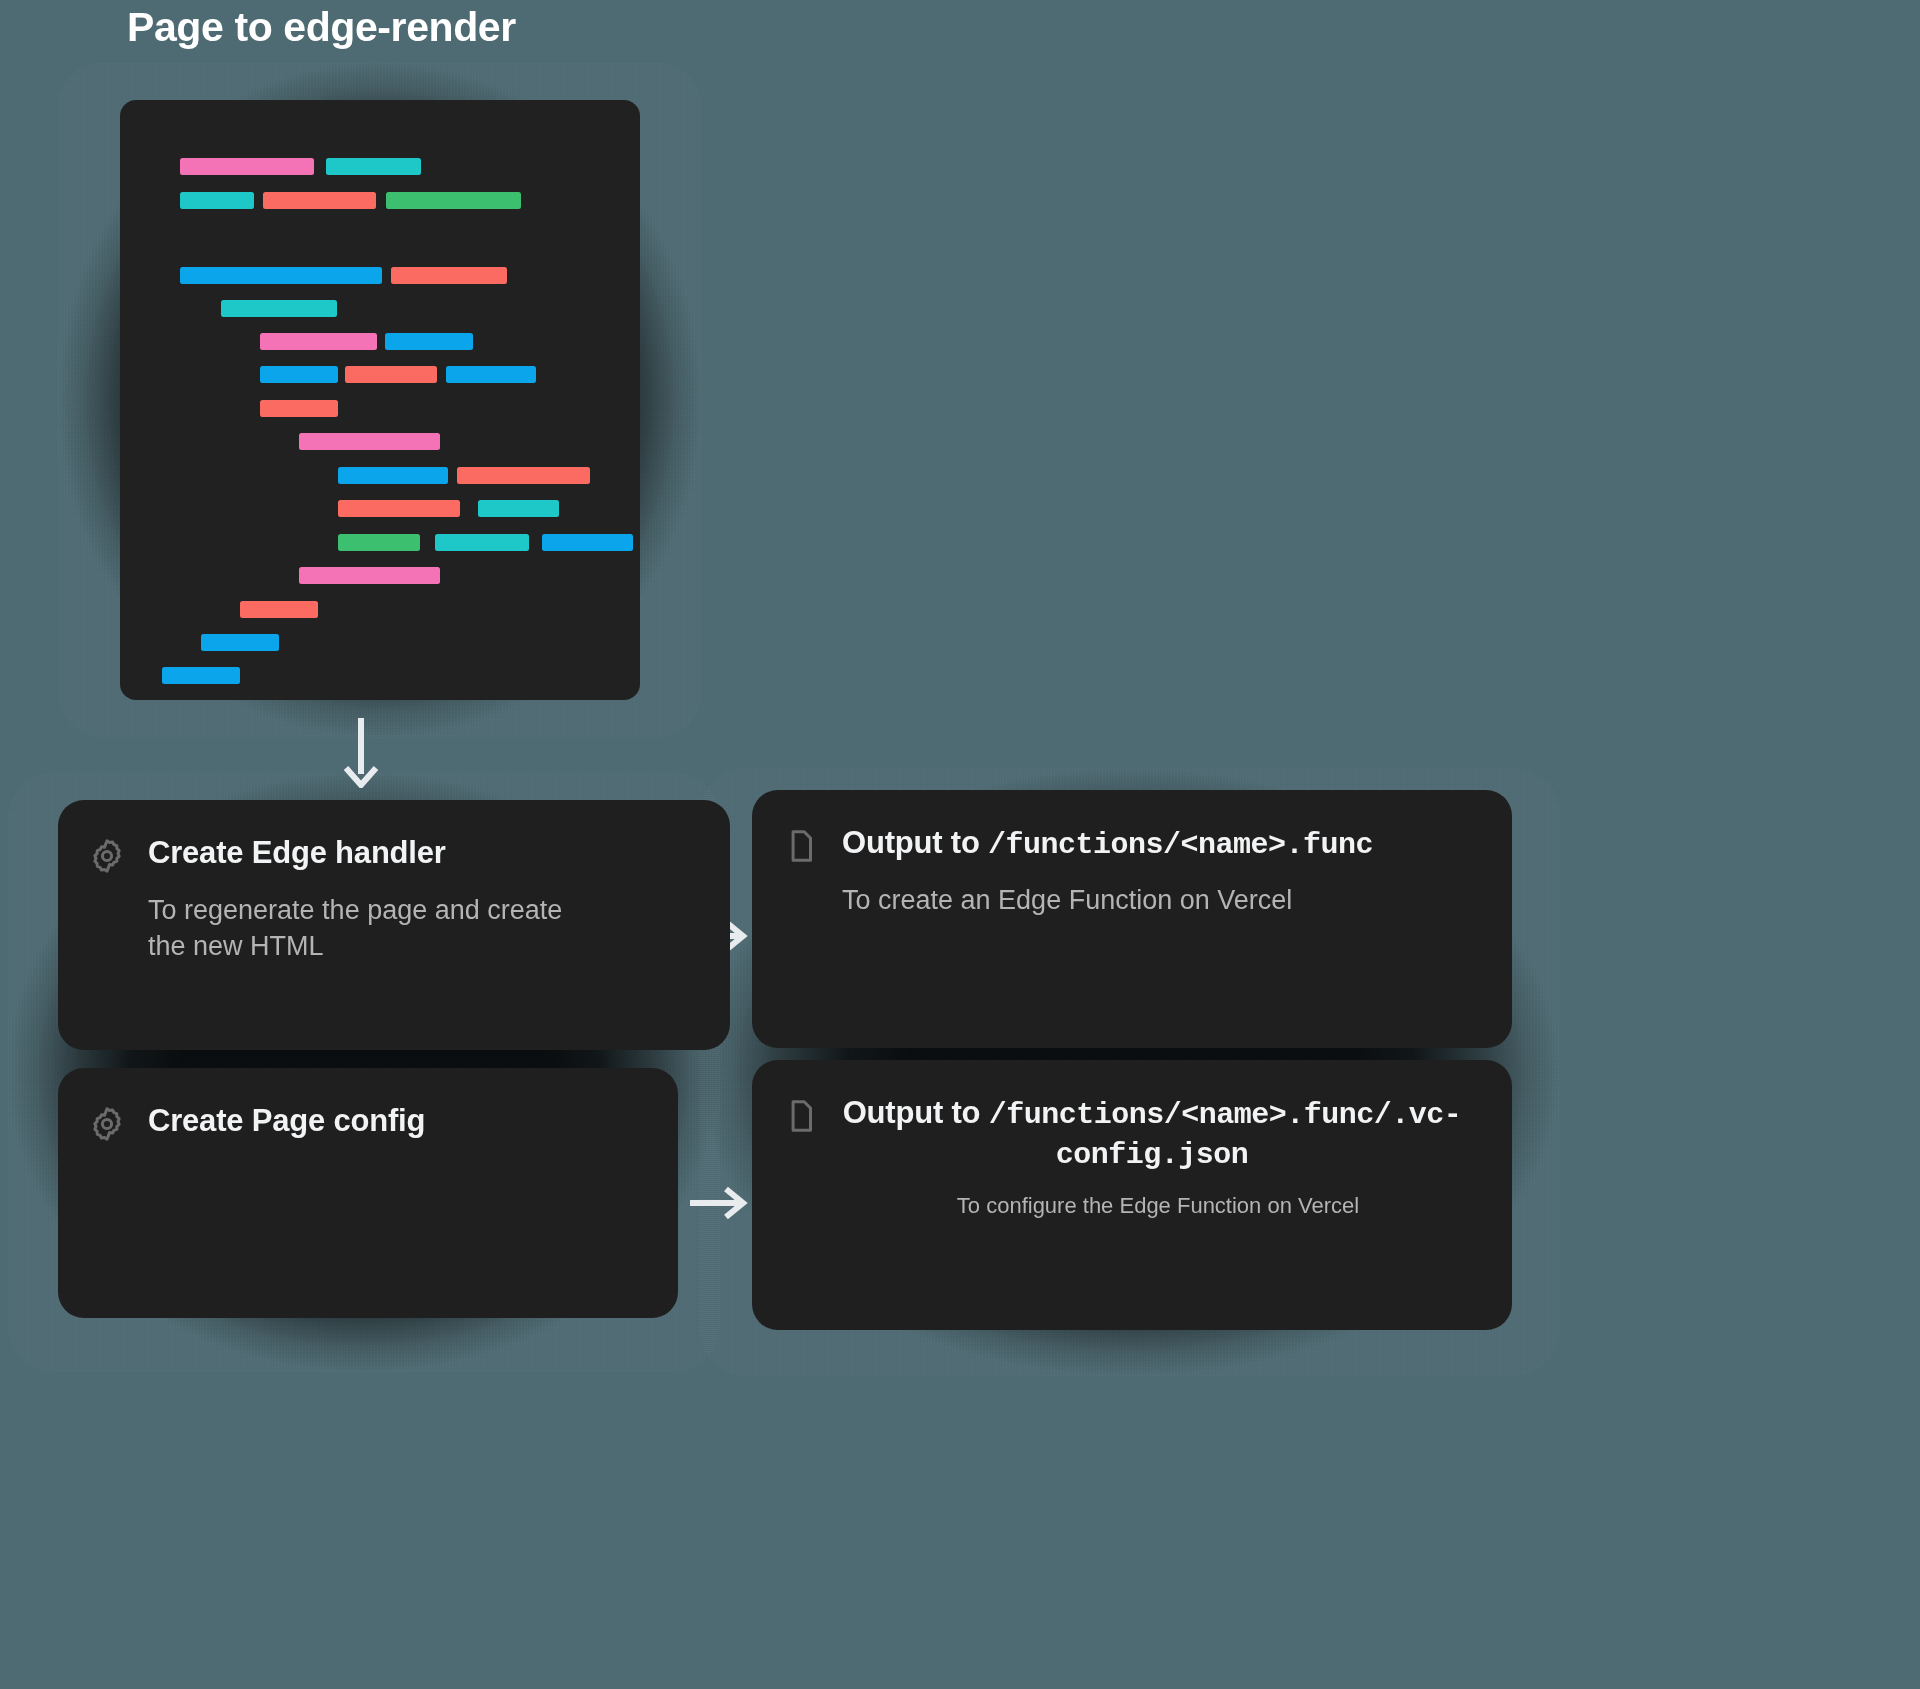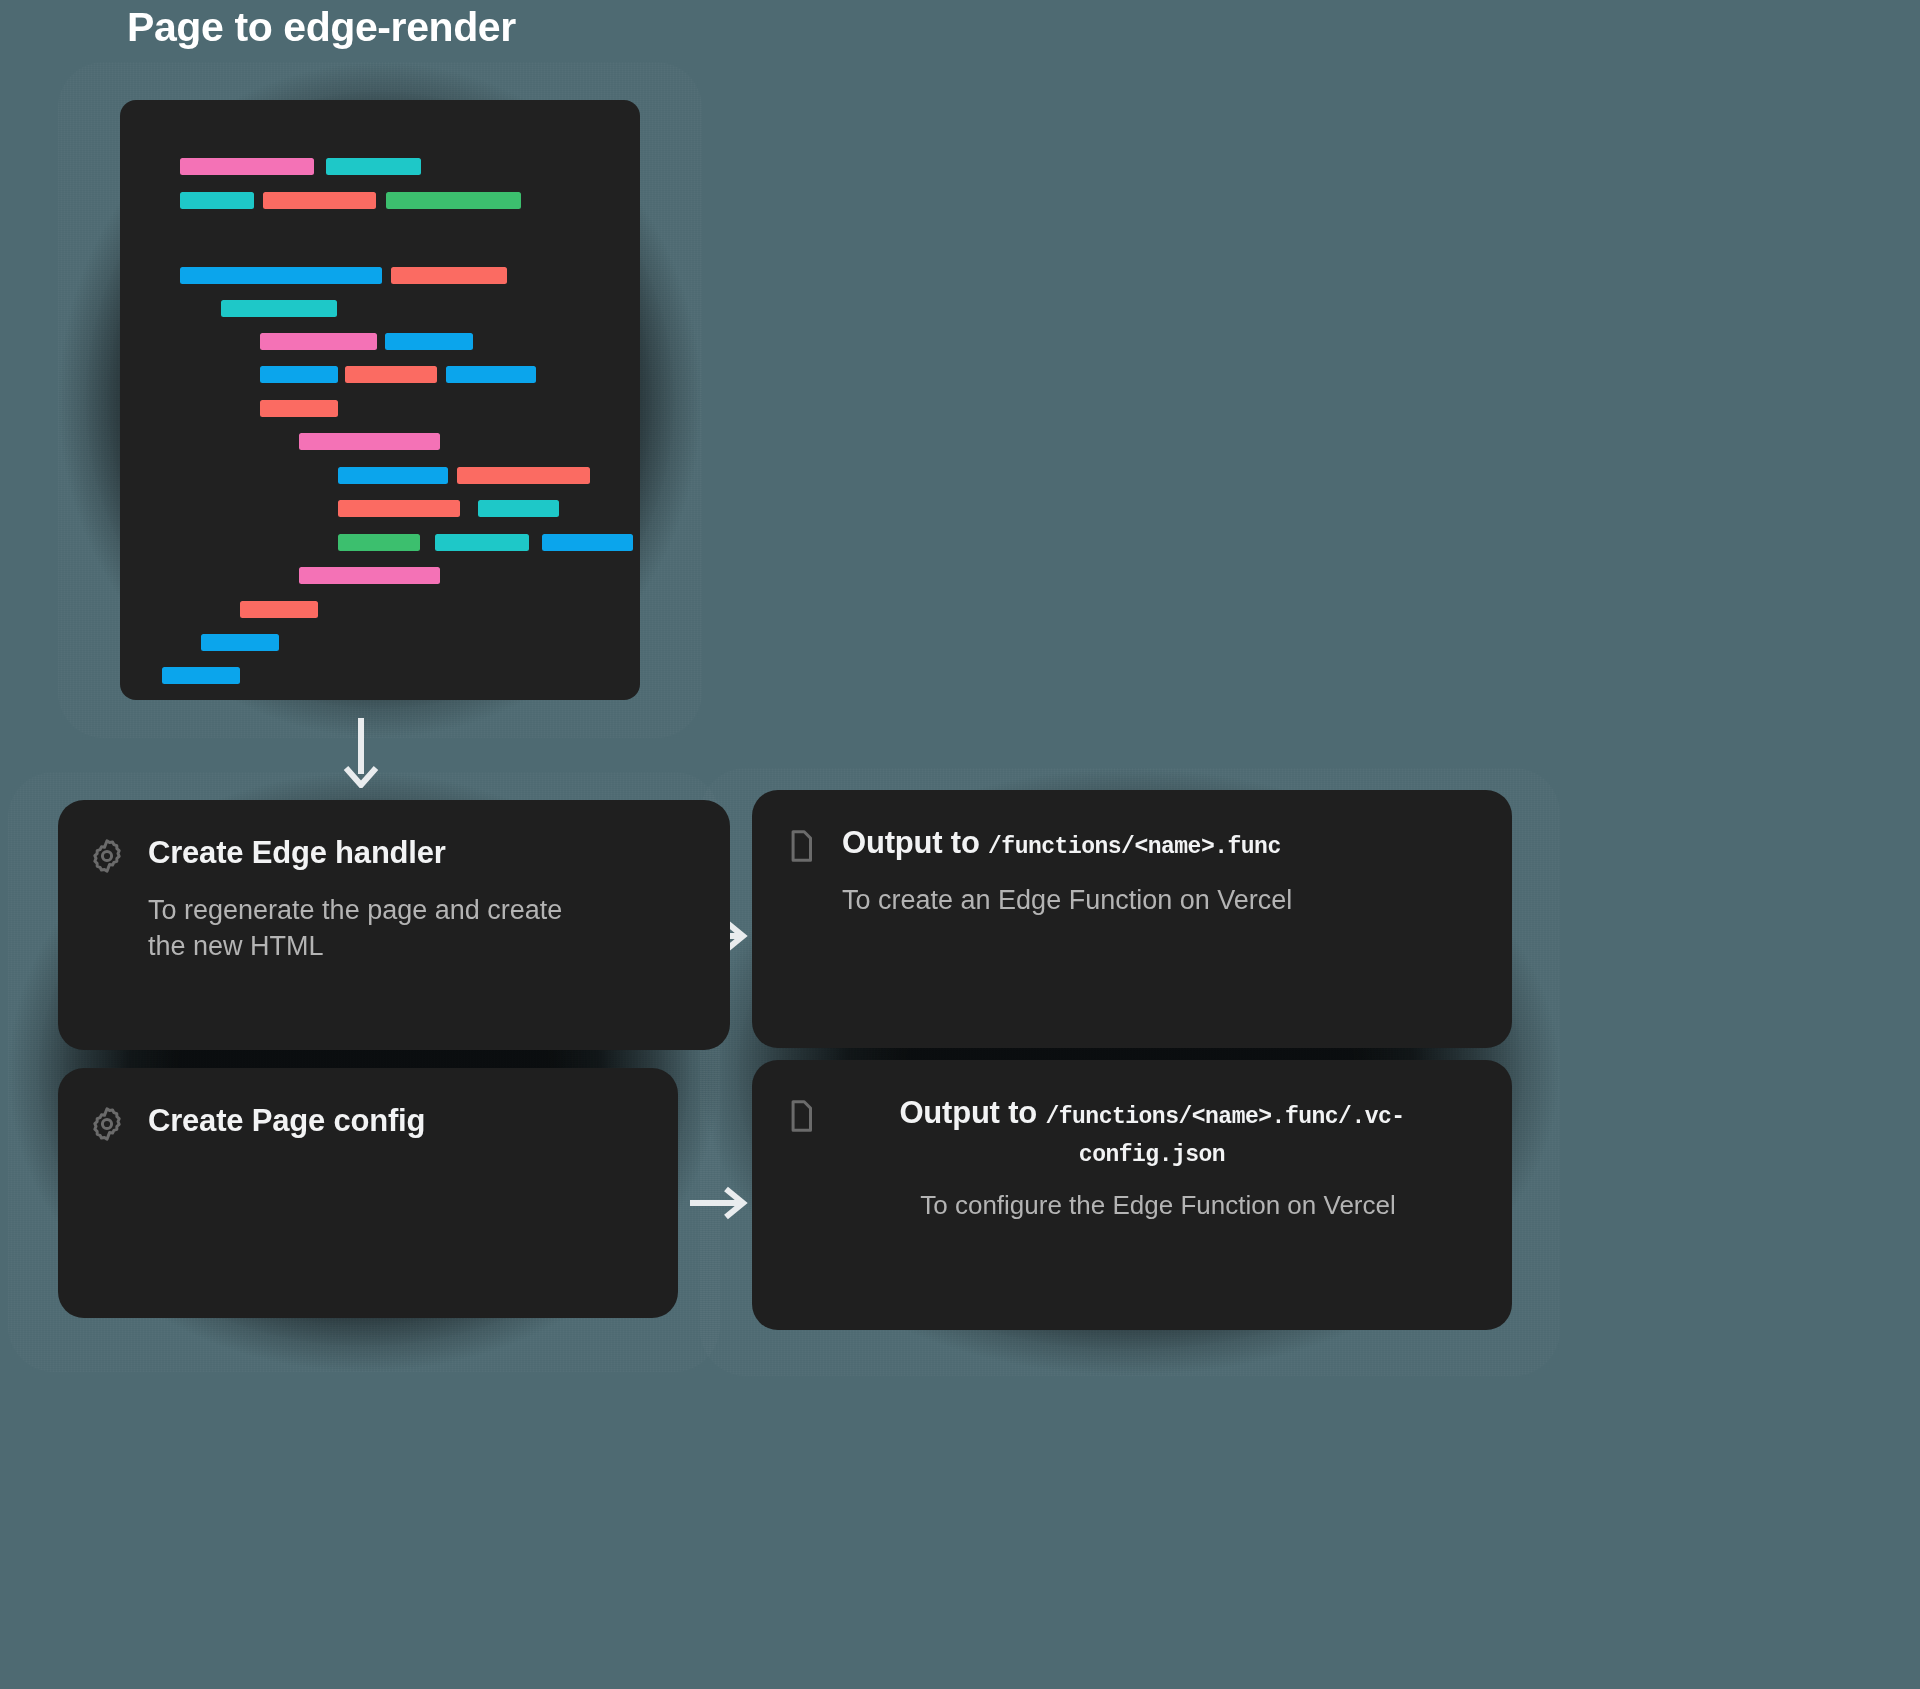--- a/index.html
+++ b/index.html
@@ -86,21 +86,21 @@
   .card-title {
     font-size: 31px;
     font-weight: bold;
     color: #f2f3f4;
     line-height: 1.22;
     letter-spacing: -0.2px;
   }
   .card-title .mono {
     font-family: "Liberation Mono", "DejaVu Sans Mono", monospace;
     font-weight: bold;
-    font-size: 23px;
+    font-size: 30px;
     letter-spacing: -0.5px;
   }
   .card-desc {
     font-size: 27px;
     color: #b4b4b4;
     line-height: 1.33;
     margin-top: 18px;
   }
 
   
@@ -215,16 +215,16 @@
     <div class="card-head">
       <span class="card-icon">
         <svg viewBox="0 0 24 24" fill="none" stroke="currentColor" stroke-width="1.9">
           <path d="M7 3h7l4 4v14H7z" stroke-linejoin="round" stroke-linecap="round"></path>
         </svg>
       </span>
       <div class="card-title" style="max-width:620px;">
         <span>Output to </span><span class="mono">/functions/&lt;name&gt;.func/.vc-config.json</span>
       </div>
     </div>
-    <div class="card-desc" style="margin-left:60px;max-width:650px;font-size:26px;">To configure the Edge Function on Vercel</div>
+    <div class="card-desc" style="margin-left:60px;max-width:650px;font-size:22px;">To configure the Edge Function on Vercel</div>
   </div>
 
 </div>
 
 </body></html>

